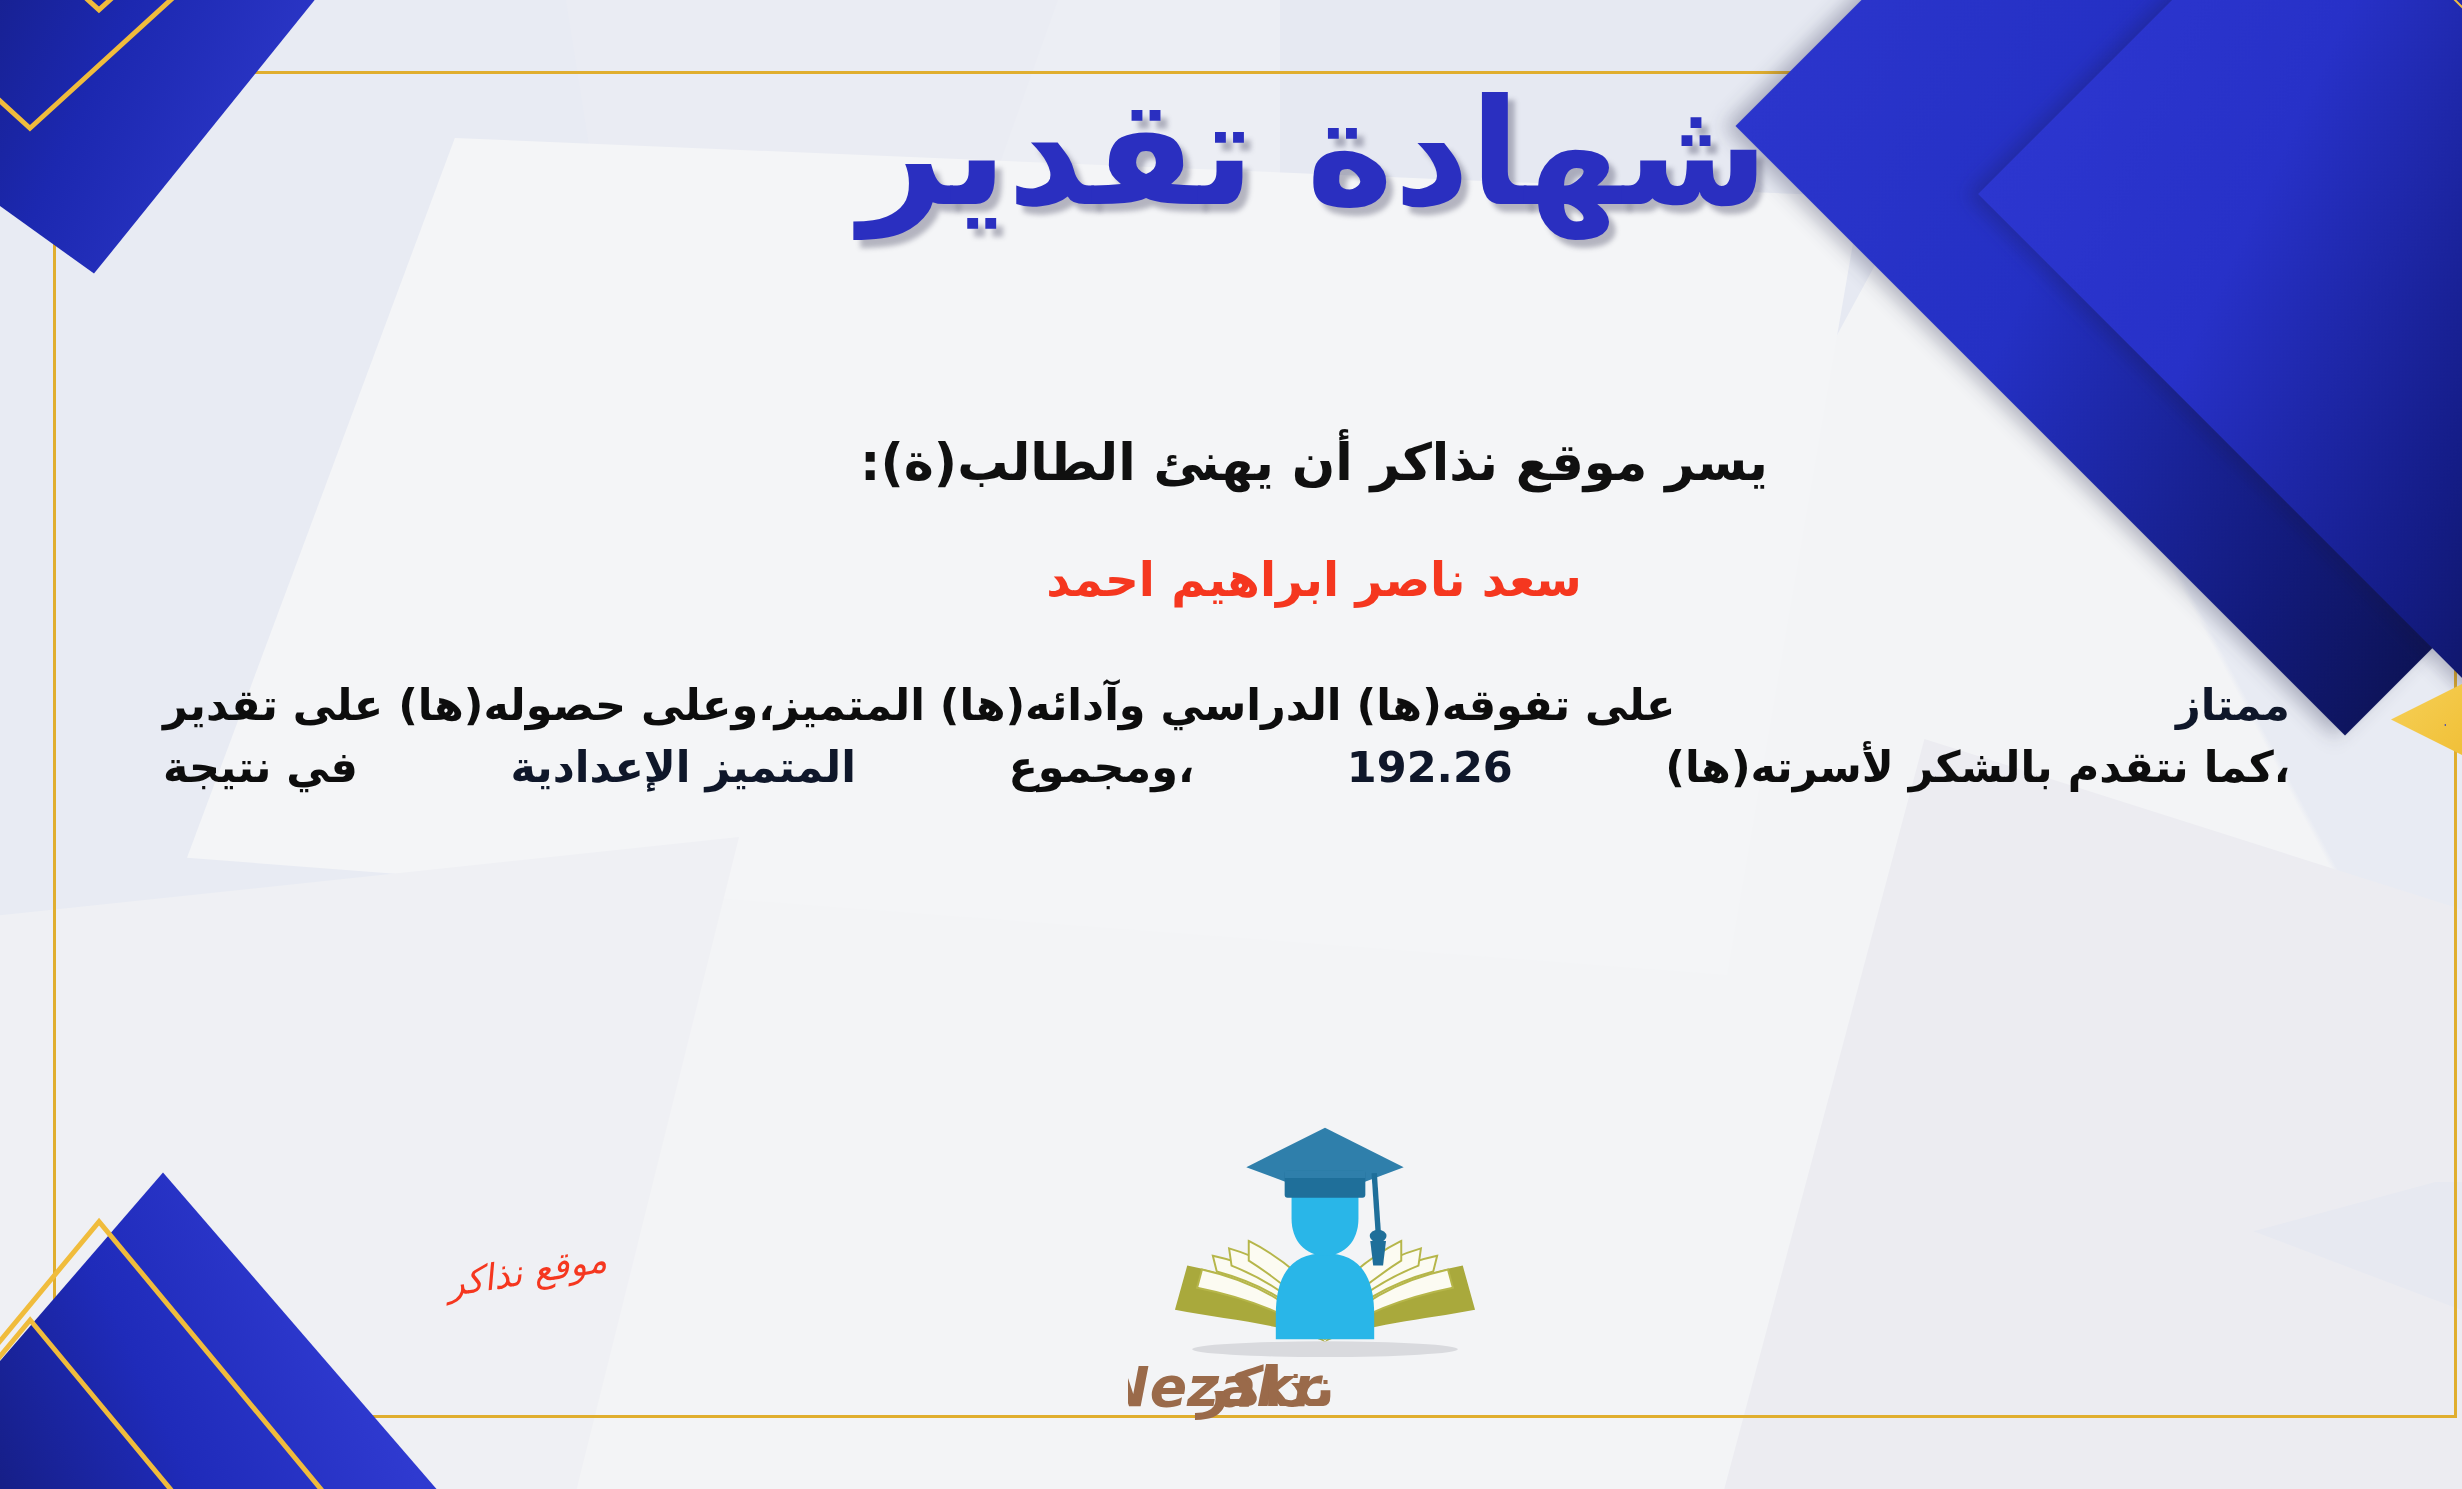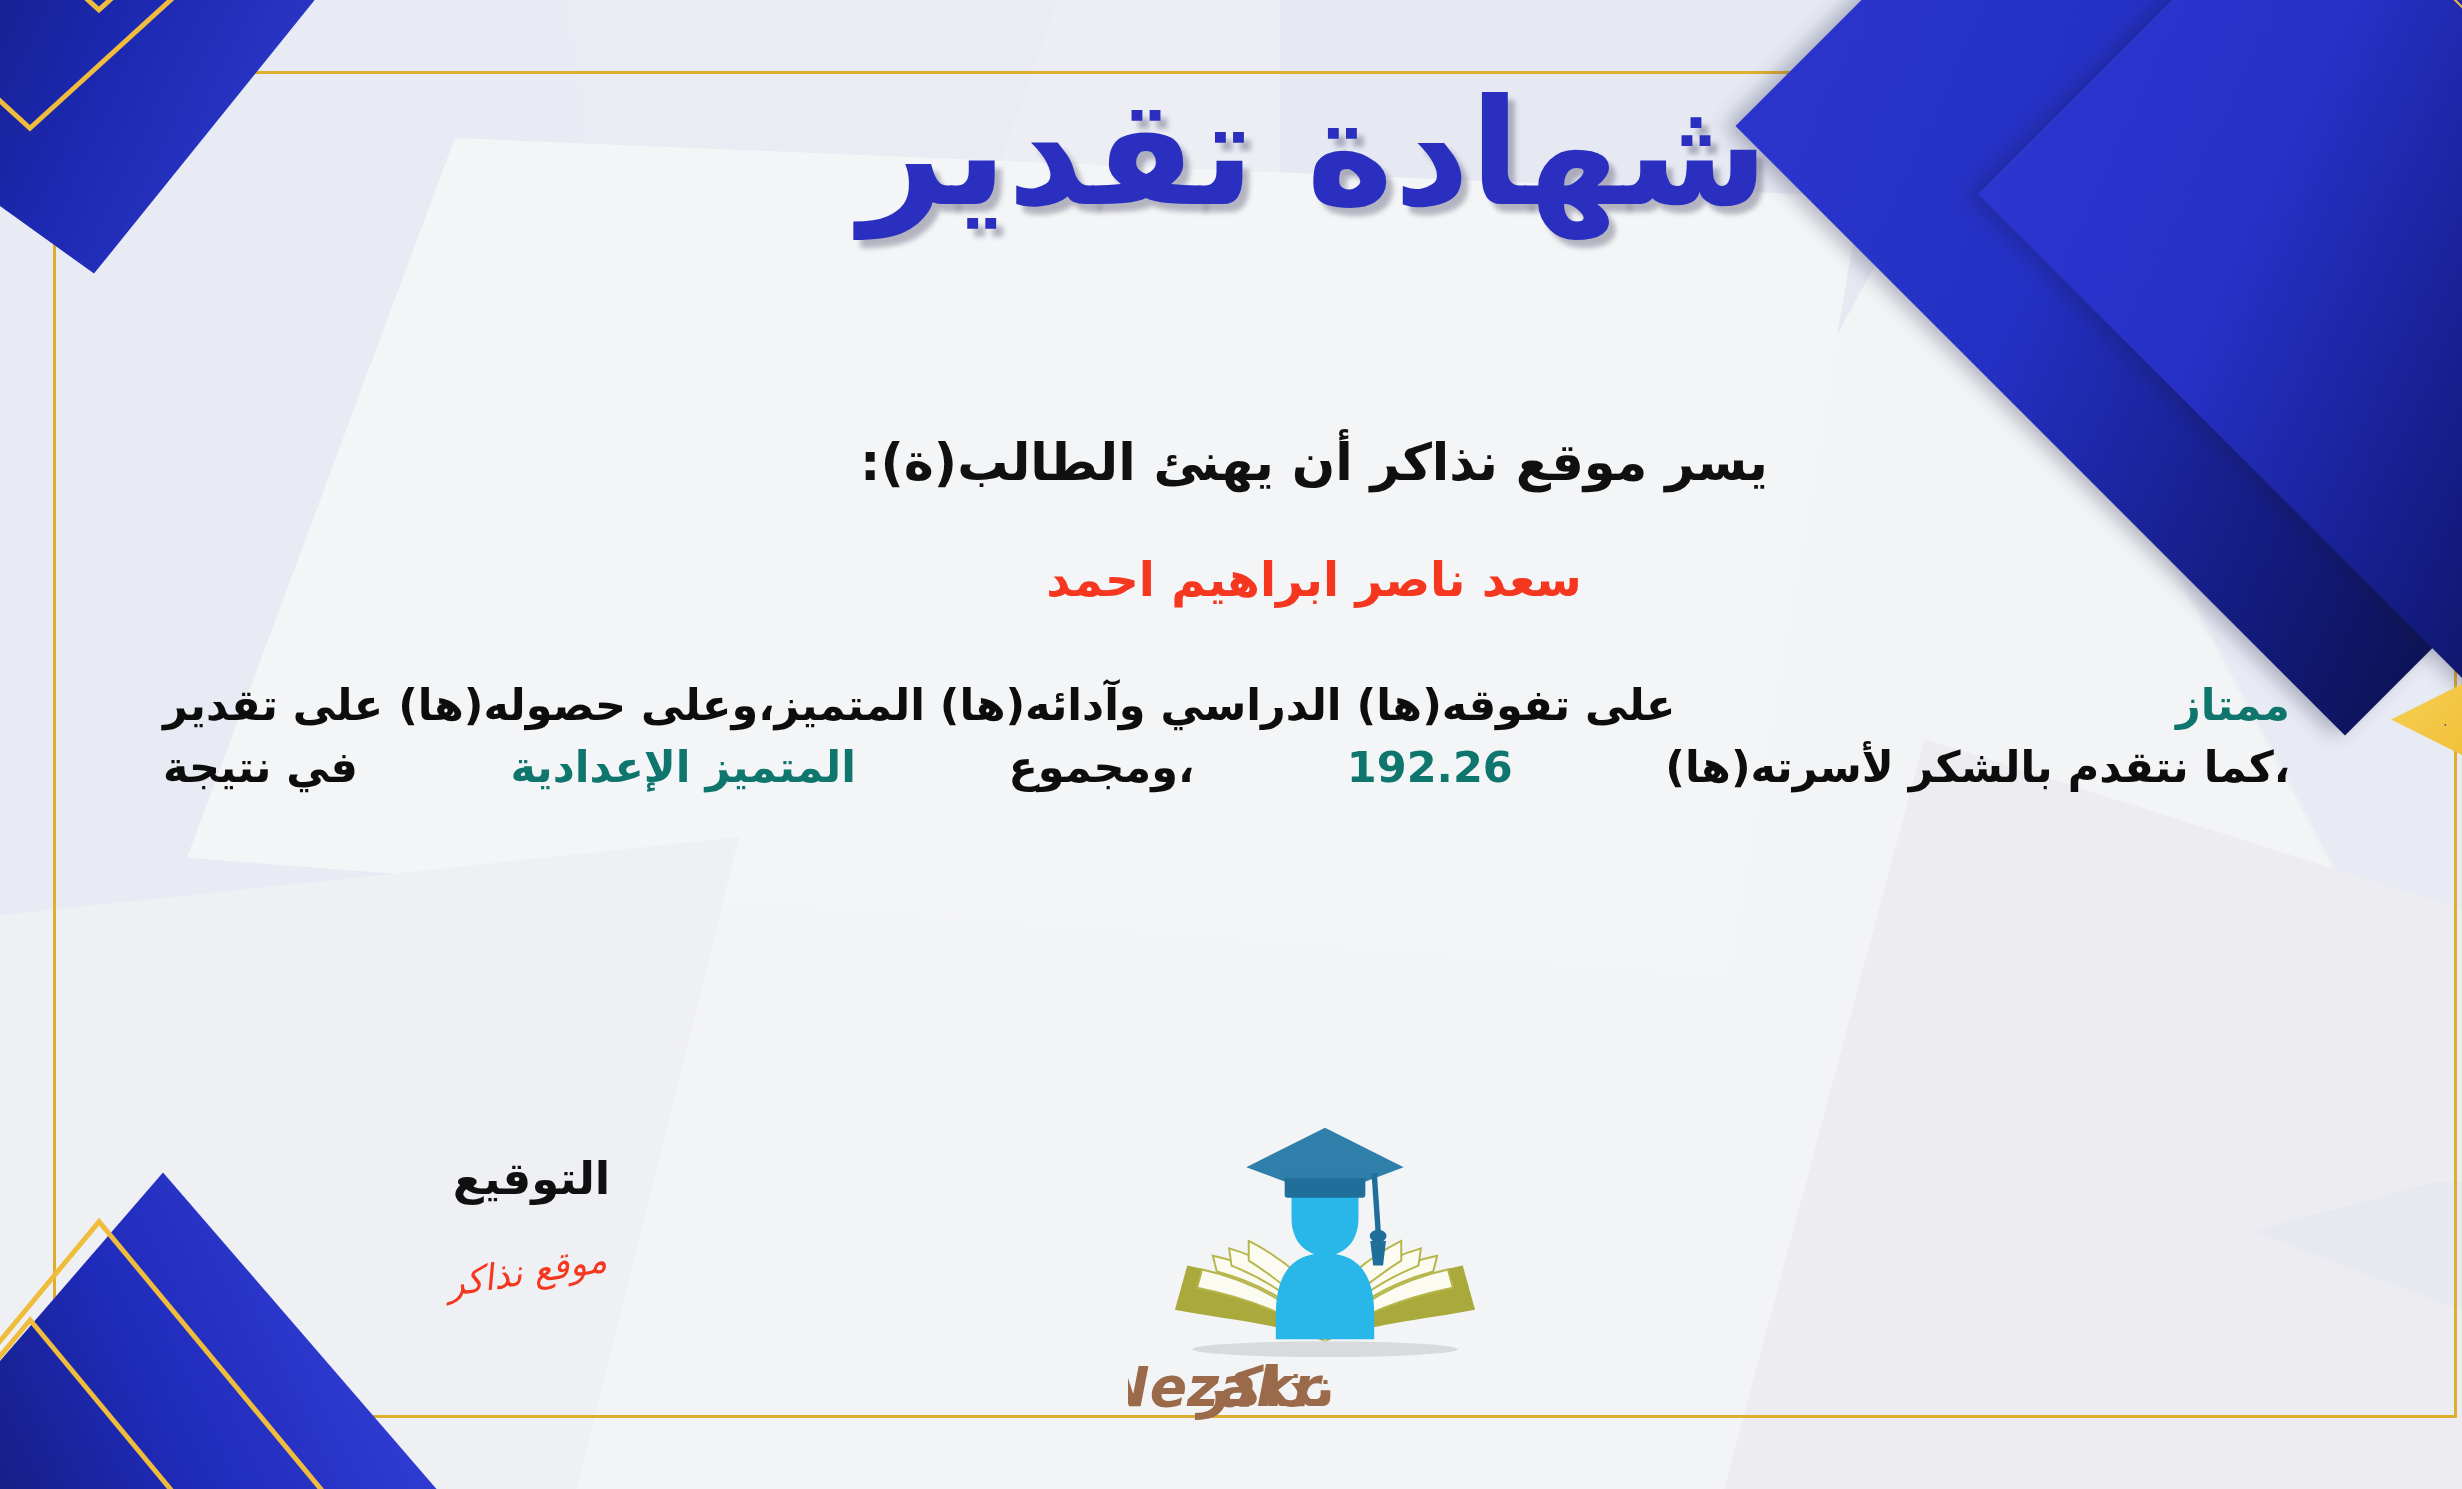--- a/index.html
+++ b/index.html
@@ -121,21 +121,21 @@
     direction:rtl;font-size:47px;font-weight:700;color:#f5371f;
   }
 
   .body-block{
     position:absolute;left:163px;top:675px;width:2127px;
     direction:rtl;text-align:center;
     font-size:43px;font-weight:700;color:#0d0d0d;line-height:1.44;
   }
   .body-line{white-space:nowrap;display:block;}
   .body-line.justify{display:flex;justify-content:space-between;align-items:baseline;width:100%;}
-  .hl{color:#0f766e;}
+  .hl{color:#0f172a;}
 
   .sig-label{
     position:absolute;left:374px;top:1152px;width:315px;text-align:center;
     direction:rtl;font-size:45px;font-weight:700;color:#101010;
   }
   .sig-script{
     position:absolute;left:364px;top:1251px;width:325px;text-align:center;
     direction:rtl;font-size:36px;color:#f5371f;
     font-family:"DejaVu Serif","Liberation Serif",serif;
     font-style:italic;transform:rotate(-9deg);
@@ -205,21 +205,20 @@
         <span>،كما نتقدم بالشكر لأسرته(ها)</span>
         <span class="hl">192.26</span>
         <span>،ومجموع</span>
         <span class="hl">المتميز الإعدادية</span>
         <span>في نتيجة</span>
       </div>
 
 
     </div>
 
-    <div class="sig-label">التوقيع</div>
     <div class="sig-script">موقع نذاكر</div>
 
     <div class="logo">
       <svg viewBox="0 0 800 620">
 
         <ellipse cx="400" cy="470" rx="270" ry="16" fill="#d9dade"></ellipse>
 
         <path d="M400 455 C330 370 230 320 120 300 L95 390 C200 410 320 420 400 455 Z" fill="#a9a93c"></path>
         <path d="M400 450 C335 375 250 330 150 308 L140 345 C240 365 330 400 400 450 Z" fill="#fcfbf2" stroke="#b6b64a" stroke-width="4"></path>
         <path d="M400 443 C340 375 265 335 180 312 L172 280 C265 300 340 345 400 410 Z" fill="#fcfbf2" stroke="#b6b64a" stroke-width="4"></path>

